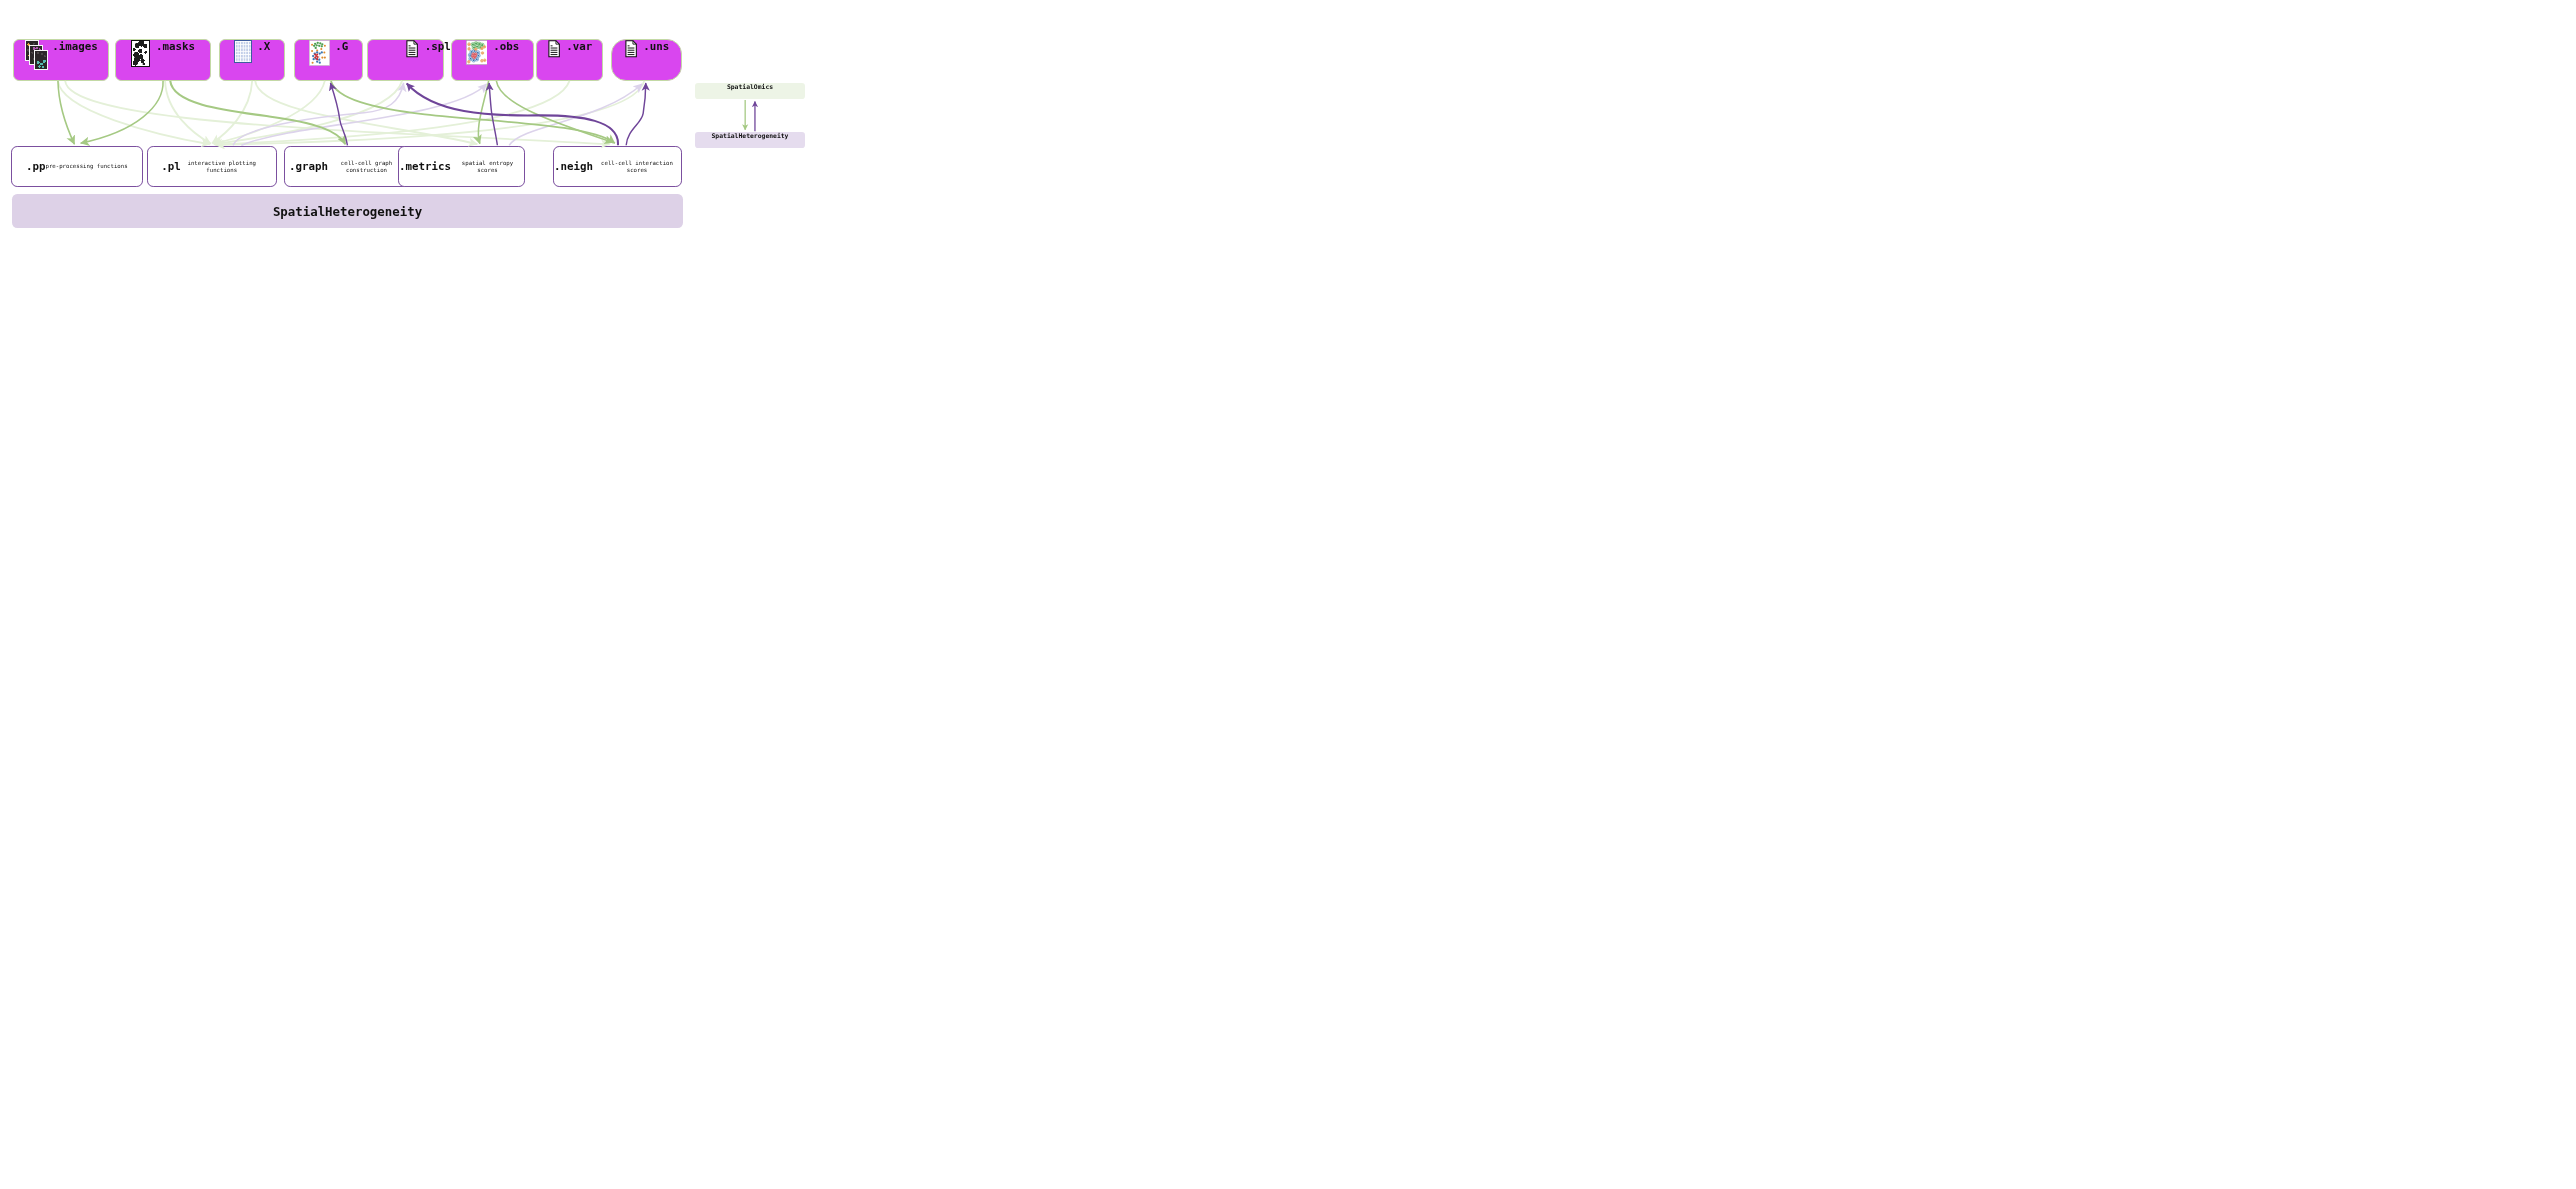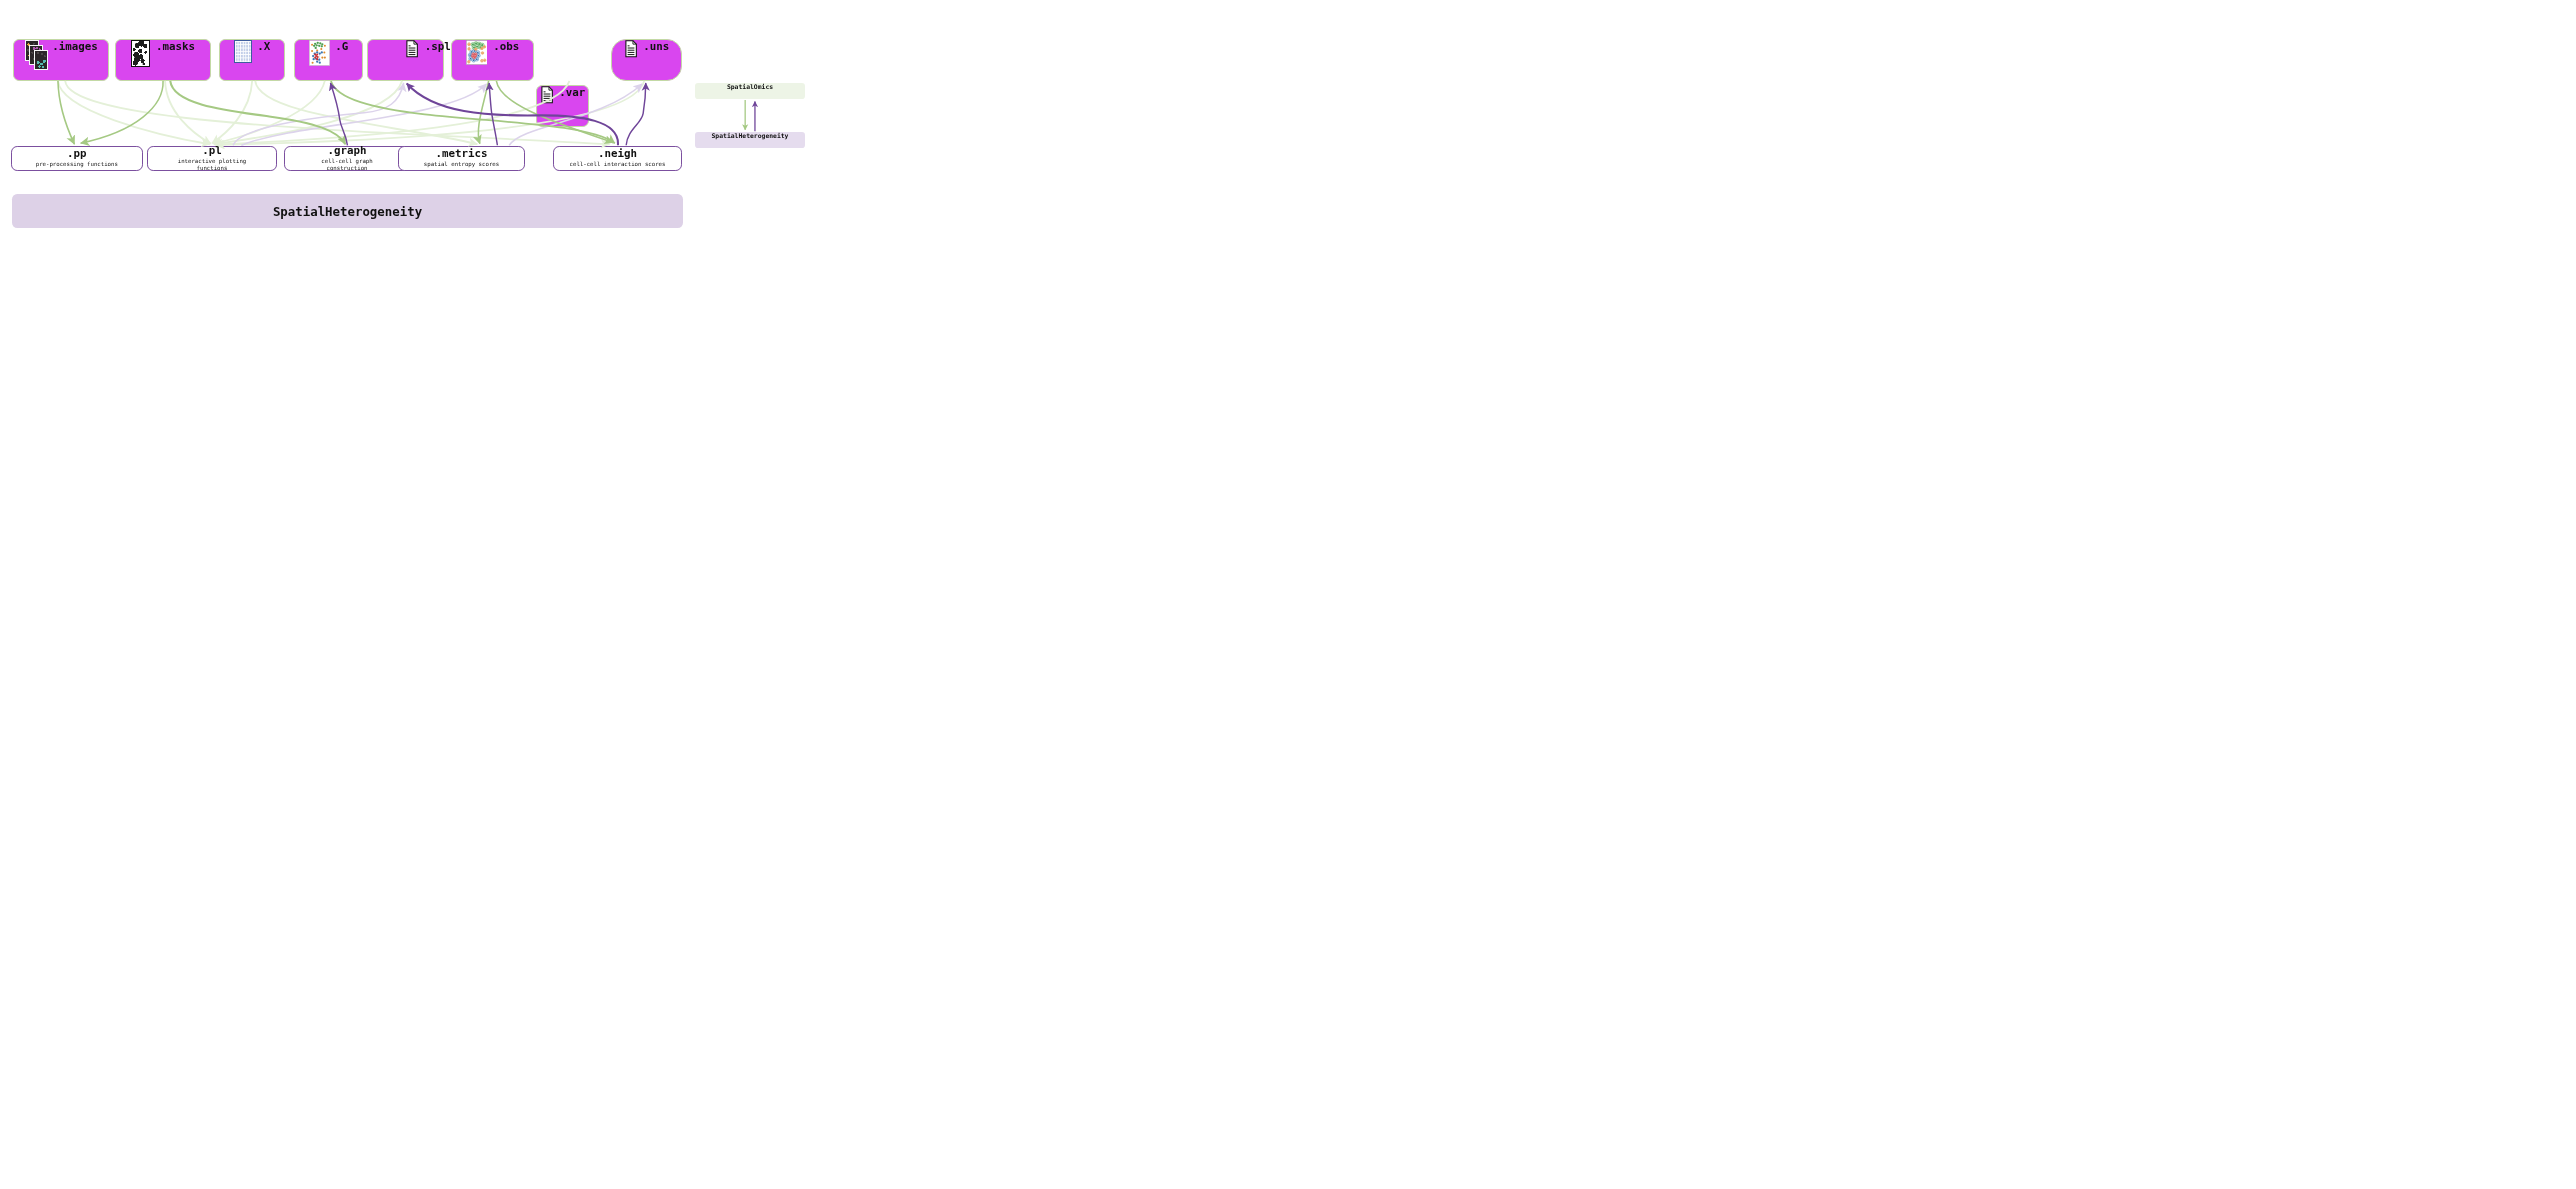--- a/index.html
+++ b/index.html
@@ -17,23 +17,23 @@
   
   .abox{
     position:absolute;top:39px;height:42px;background:#d946ef;
     border:1px solid #c3d9a5;border-radius:6.2px;box-sizing:border-box;
     display:flex;align-items:flex-start;justify-content:center;gap:5.7px;
     z-index:2;padding:0 3.1px;
   }
   .alabel{font-weight:bold;font-size:10.8px;white-space:nowrap;}
   
   .mbox{
-    position:absolute;top:146px;height:25px;background:#fff;
+    position:absolute;top:146px;height:41px;background:#fff;
     border:1.5px solid #7b4f9f;border-radius:6.2px;box-sizing:border-box;
-    display:flex;flex-direction:column;align-items:center;justify-content:center;
+    display:flex;flex-direction:row;align-items:center;justify-content:center;
     z-index:2;
   }
   .mtitle{font-weight:bold;font-size:10.8px;line-height:1.1;}
   .mdesc{font-size:5.7px;line-height:1.3;text-align:center;margin-top:1px;}
   .mdesc.w160{max-width:82px;}
   .mdesc.w150{max-width:77px;}
   .mdesc.w190{max-width:98px;}
   
   .lgbox{
     position:absolute;display:flex;justify-content:center;
@@ -268,21 +268,21 @@
         <circle cx="36" cy="13" r="1.1" fill="#e07b28"></circle>
           <circle cx="32" cy="25" r="1.1" fill="#e07b28"></circle>
         <circle cx="31" cy="40" r="1.1" fill="#e07b28"></circle>
           <circle cx="36.5" cy="39" r="1.1" fill="#e07b28"></circle>
         <circle cx="5.5" cy="42" r="1.1" fill="#e07b28"></circle>
       </g>
     </svg>
     <span class="alabel">.obs</span>
   </div>
 
-  <div class="abox" style="left:536px;width:53px;margin-top:46px;">
+  <div class="abox" style="left:536px;width:67px;">
     <svg class="icon-doc" viewBox="0 0 28 36">
       <path d="M3.5,1.5 H18 L25,8.5 V34.5 H3.5 Z" fill="#fff" stroke="#111" stroke-width="2.2"></path>
       <path d="M18,1.5 V8.5 H25" fill="none" stroke="#111" stroke-width="1.8"></path>
       <line x1="7" y1="12" x2="11" y2="12" stroke="#111" stroke-width="2"></line>
       <line x1="7" y1="16.5" x2="21" y2="16.5" stroke="#111" stroke-width="2"></line>
       <line x1="7" y1="21" x2="21" y2="21" stroke="#111" stroke-width="2"></line>
       <line x1="7" y1="25.5" x2="21" y2="25.5" stroke="#111" stroke-width="2"></line>
       <line x1="7" y1="30" x2="21" y2="30" stroke="#111" stroke-width="2"></line>
     </svg>
     <span class="alabel">.var</span>

